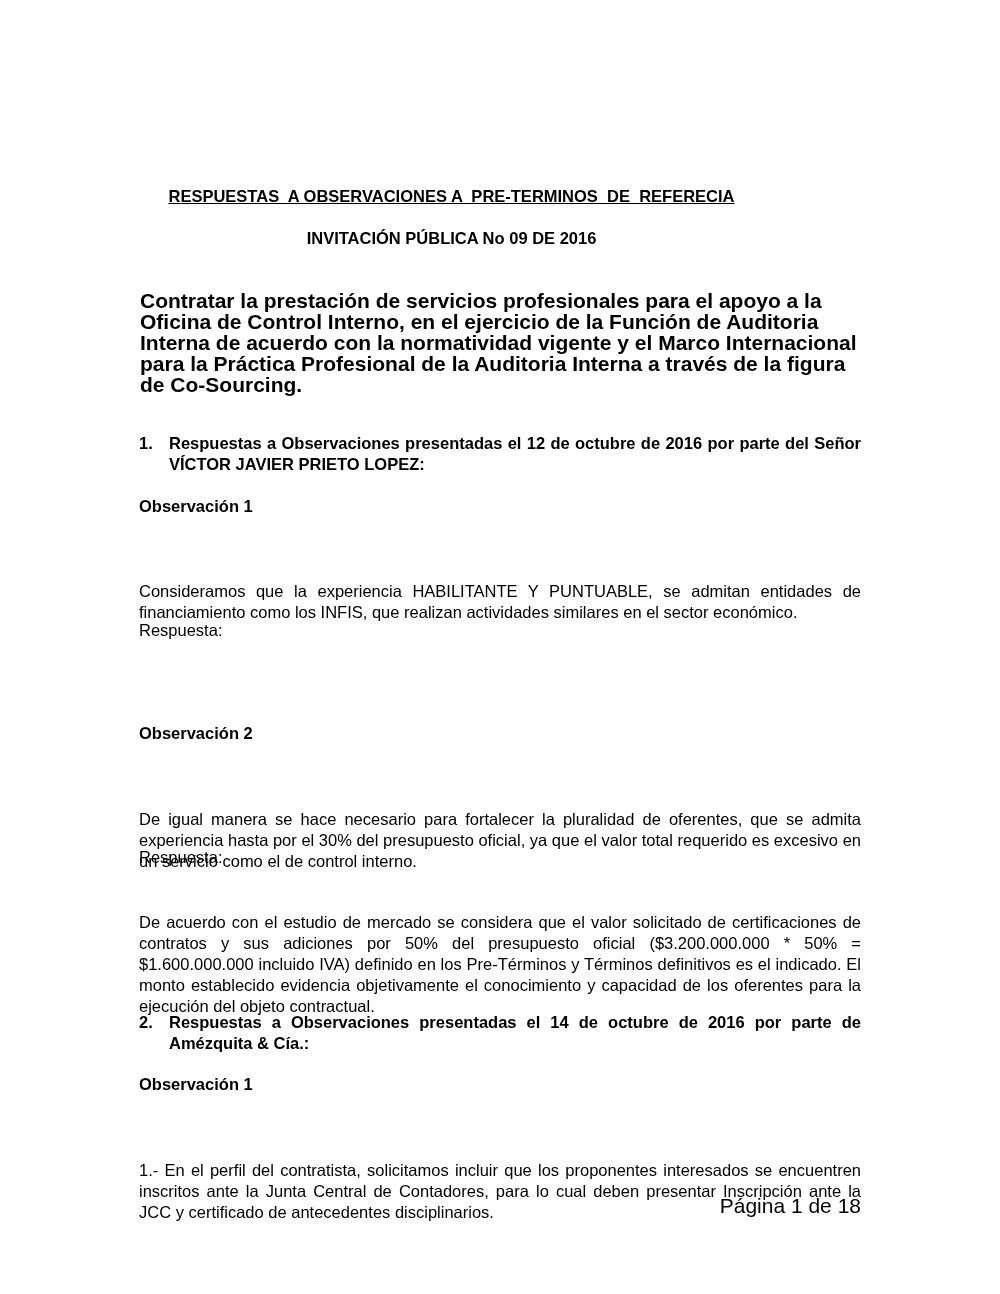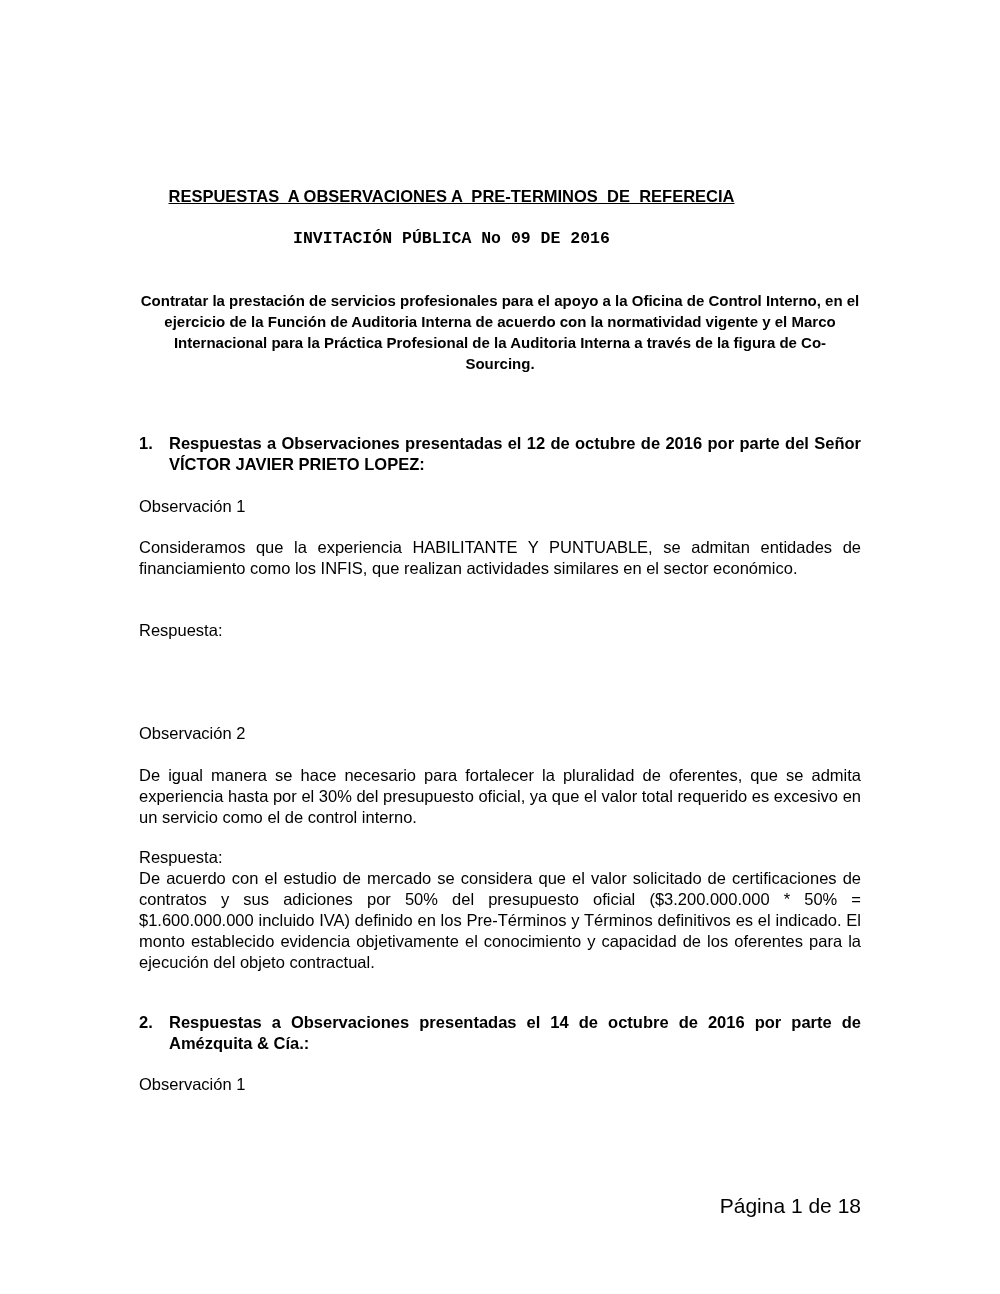--- a/index.html
+++ b/index.html
@@ -13,31 +13,31 @@
                font-size: 42px; letter-spacing: 0.5px; line-height: 42px; white-space: nowrap; }
   .logo-name .big { font-size: 50px; }
   .logo-sub { position: absolute; left: 70px; top: 43px; font-family: "Liberation Serif", serif;
               font-size: 14px; line-height: 16px; letter-spacing: 0.3px; white-space: nowrap;
               font-variant: small-caps; }
 
   .title { position: absolute; left: 0; width: 903px; text-align: center; font-weight: bold;
            font-size: 16.5px; line-height: 21px; }
   .t1 { top: 186px; }
   .t1 span { text-decoration: underline; }
-  .t2 { top: 228px; font-family: Liberation Mono, monospace; }
+  .t2 { top: 228px; }
   .t3 { top: 269px; }
-  .objeto { position: absolute; left: 140px; width: 720px; top: 290px; text-align: center;
-            font-weight: bold; font-size: 15px; line-height: 21px; }
+  .objeto { position: absolute; left: 140px; width: 720px; top: 290px; text-align: left;
+            font-weight: bold; font-size: 21px; line-height: 21px; }
 
   .content { position: absolute; left: 139px; width: 722px; font-size: 16.5px; line-height: 21px; }
   .sec-head { font-weight: bold; display: flex; }
   .sec-num { width: 30px; flex: none; }
   .sec-text { flex: 1; text-align: justify; text-align-last: left; }
-  .obs { font-weight: normal; }
-  .para { text-align: justify; }
+  .obs { font-weight: bold; }
+  .para { text-align: justify; margin-top: 44px; }
   .resp-label { font-weight: normal; }
 
   .footer { position: absolute; right: 139px; top: 1196px; font-size: 21px; line-height: 20px; }
 </style>
 </head>
 <body>
 
 <div class="page">
 
 
@@ -64,15 +64,16 @@
   <div class="content para" style="top: 868px;">De acuerdo con el estudio de mercado se considera que el valor solicitado de certificaciones de contratos y sus adiciones por 50% del presupuesto oficial ($3.200.000.000 * 50% = $1.600.000.000 incluido IVA) definido en los Pre-Términos y Términos definitivos es el indicado. El monto establecido evidencia objetivamente el conocimiento y capacidad de los oferentes para la ejecución del objeto contractual.</div>
 
   <div class="content" style="top: 1012px;">
     <div class="sec-head">
       <span class="sec-num">2.</span>
       <span class="sec-text">Respuestas a Observaciones presentadas el 14 de octubre de 2016 por parte de Amézquita &amp; Cía.:</span>
     </div>
   </div>
 
   <div class="content obs" style="top: 1074px;">Observación 1</div>
+  <div class="content para" style="top: 1116px;">1.- En el perfil del contratista, solicitamos incluir que los proponentes interesados se encuentren inscritos ante la Junta Central de Contadores, para lo cual deben presentar Inscripción ante la JCC y certificado de antecedentes disciplinarios.</div>
 
   <div class="footer">Página 1 de 18</div>
 </div>
 
 </body></html>

